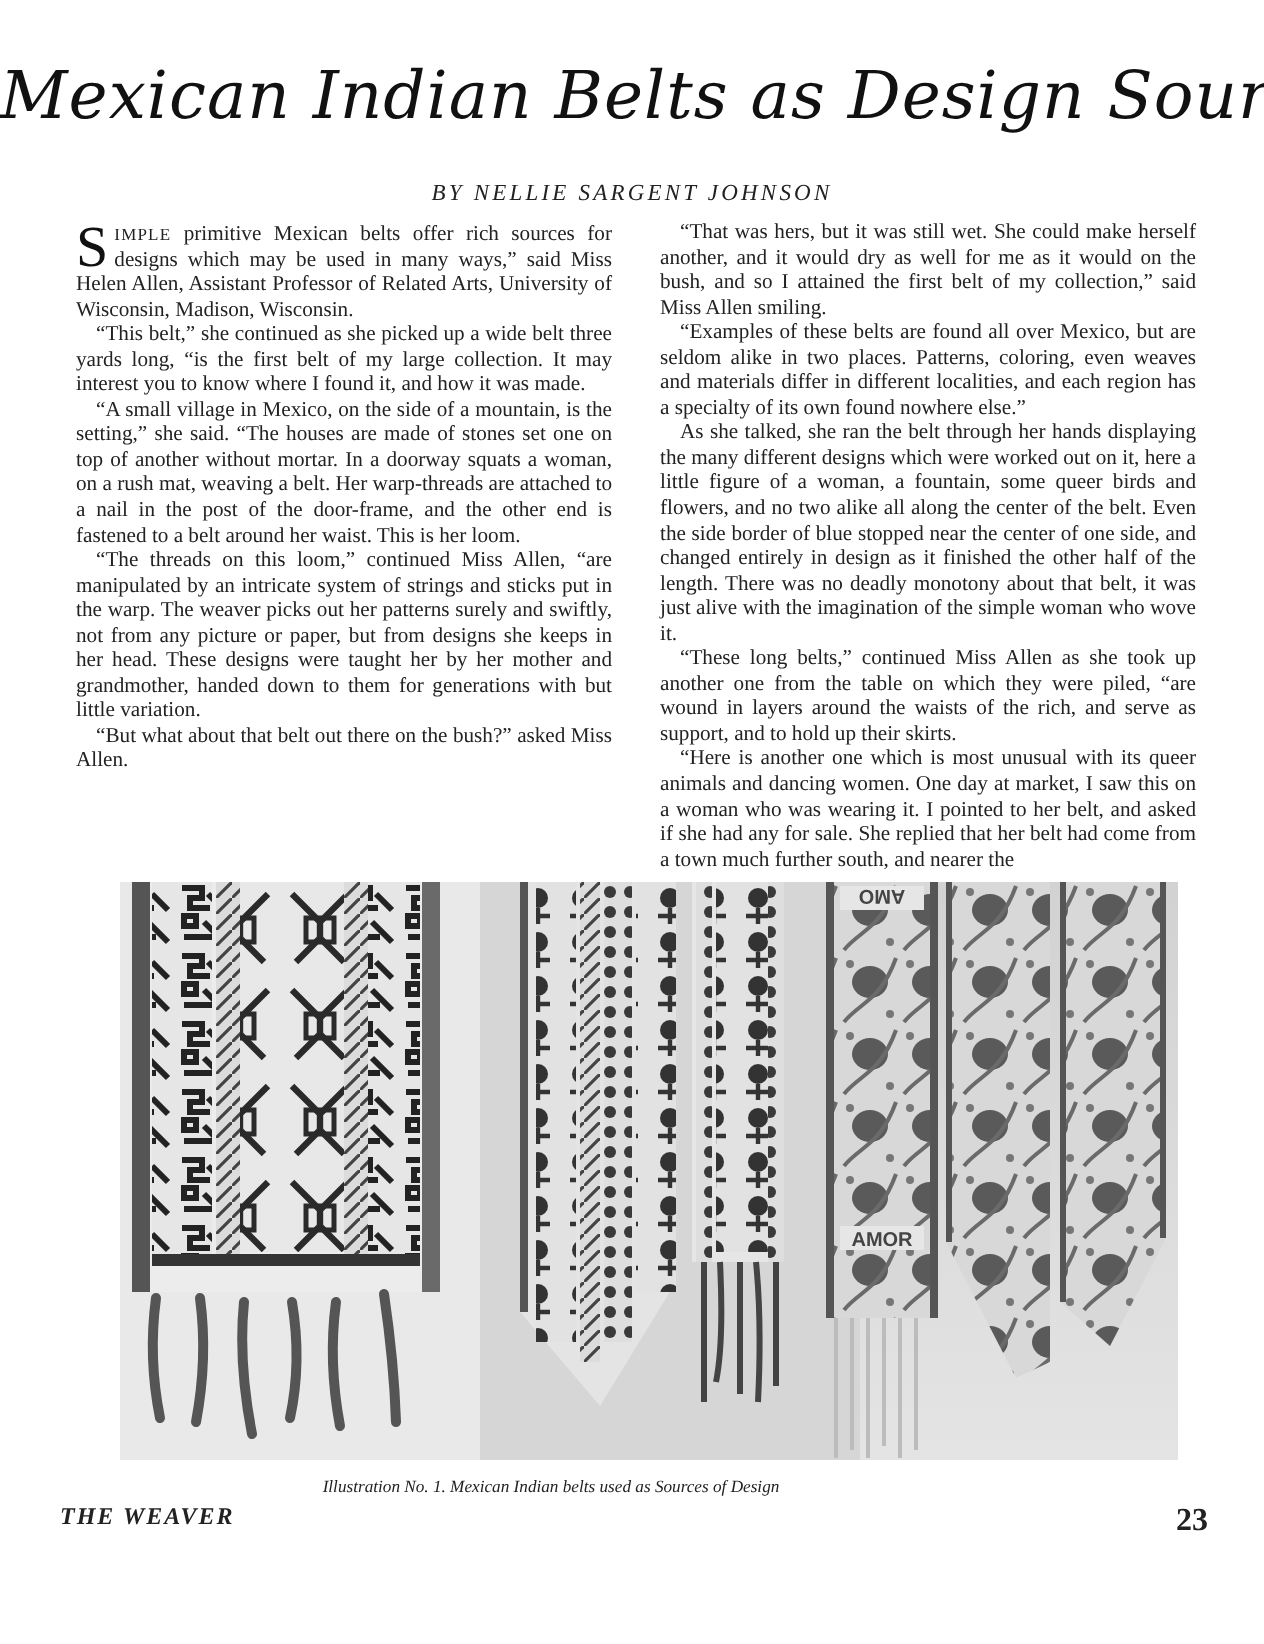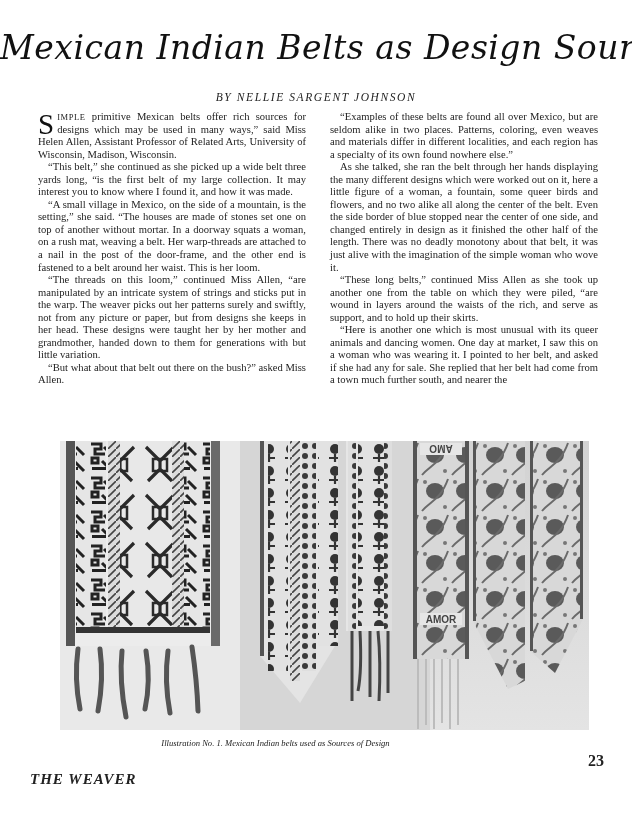--- a/index.html
+++ b/index.html
@@ -33,21 +33,21 @@
     background: #d9d9d9; overflow: hidden;
   }
   .photo svg { display: block; }
   .caption {
     position: absolute; left: 0; top: 738px; width: 551px; text-align: center;
     font-family: "Liberation Serif", serif; font-style: italic; font-size: 8.6px; color: #222;
   }
   .footer-left {
     position: absolute; left: 30px; top: 751px;
     font-family: "Liberation Serif", serif; font-style: italic; font-weight: bold;
-    font-size: 15px; letter-spacing: 1px; color: #222; margin-top: 20px;
+    font-size: 12px; letter-spacing: 1px; color: #222;
   }
   .footer-right {
     position: absolute; right: 28px; top: 752px;
     font-family: "Liberation Serif", serif; font-weight: bold; font-size: 16px; color: #222;
   }
 </style>
 </head>
 <body>
 
 <div class="title">Mexican Indian Belts as Design Sources</div>
@@ -55,20 +55,21 @@
 
 <div class="col col-left">
   <p class="first"><span class="dropcap">S</span><span class="smallcaps">IMPLE</span><span> primitive Mexican belts offer rich sources for designs which may be used in many ways,” said Miss Helen Allen, Assistant Professor of Related Arts, University of Wisconsin, Madison, Wisconsin.</span></p>
   <p>“This belt,” she continued as she picked up a wide belt three yards long, “is the first belt of my large collection. It may interest you to know where I found it, and how it was made.</p>
   <p>“A small village in Mexico, on the side of a mountain, is the setting,” she said. “The houses are made of stones set one on top of another without mortar. In a doorway squats a woman, on a rush mat, weaving a belt. Her warp-threads are attached to a nail in the post of the door-frame, and the other end is fastened to a belt around her waist. This is her loom.</p>
   <p>“The threads on this loom,” continued Miss Allen, “are manipulated by an intricate system of strings and sticks put in the warp. The weaver picks out her patterns surely and swiftly, not from any picture or paper, but from designs she keeps in her head. These designs were taught her by her mother and grandmother, handed down to them for genera­tions with but little variation.</p>
   <p>“But what about that belt out there on the bush?” asked Miss Allen.</p>
 </div>
 
 <div class="col col-right">
+  <p>“That was hers, but it was still wet. She could make her­self another, and it would dry as well for me as it would on the bush, and so I attained the first belt of my collection,” said Miss Allen smiling.</p>
   <p>“Examples of these belts are found all over Mexico, but are seldom alike in two places. Patterns, coloring, even weaves and materials differ in different localities, and each region has a specialty of its own found nowhere else.”</p>
   <p>As she talked, she ran the belt through her hands dis­playing the many different designs which were worked out on it, here a little figure of a woman, a fountain, some queer birds and flowers, and no two alike all along the center of the belt. Even the side border of blue stopped near the center of one side, and changed entirely in design as it finished the other half of the length. There was no deadly monotony about that belt, it was just alive with the imagination of the simple woman who wove it.</p>
   <p>“These long belts,” continued Miss Allen as she took up another one from the table on which they were piled, “are wound in layers around the waists of the rich, and serve as support, and to hold up their skirts.</p>
   <p>“Here is another one which is most unusual with its queer animals and dancing women. One day at market, I saw this on a woman who was wearing it. I pointed to her belt, and asked if she had any for sale. She replied that her belt had come from a town much further south, and nearer the</p>
 </div>
 
 <div class="photo" title="Photograph of five woven Mexican Indian belts hanging side by side">
   <svg width="529" height="289" viewBox="0 0 529 289" xmlns="http://www.w3.org/2000/svg">
     <defs>
       <pattern id="meander" width="28" height="34" patternUnits="userSpaceOnUse">

